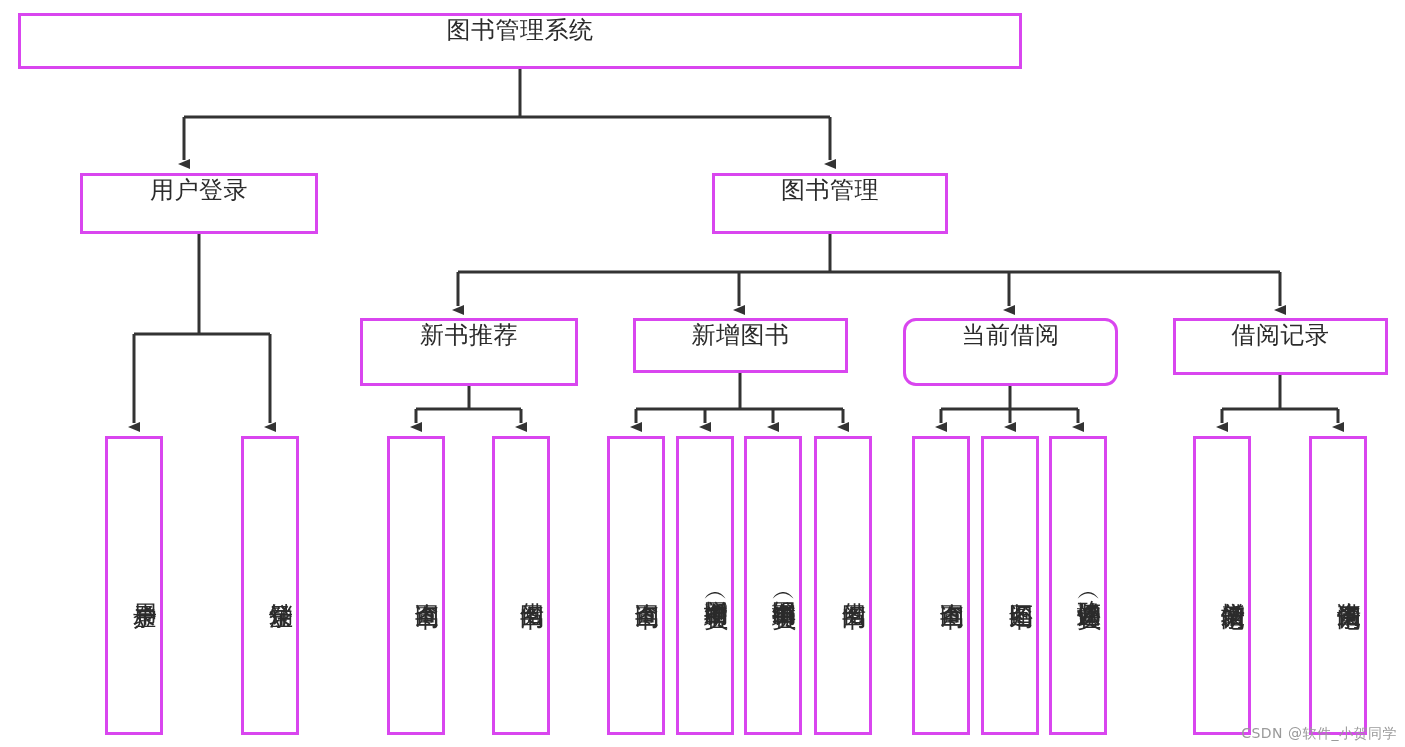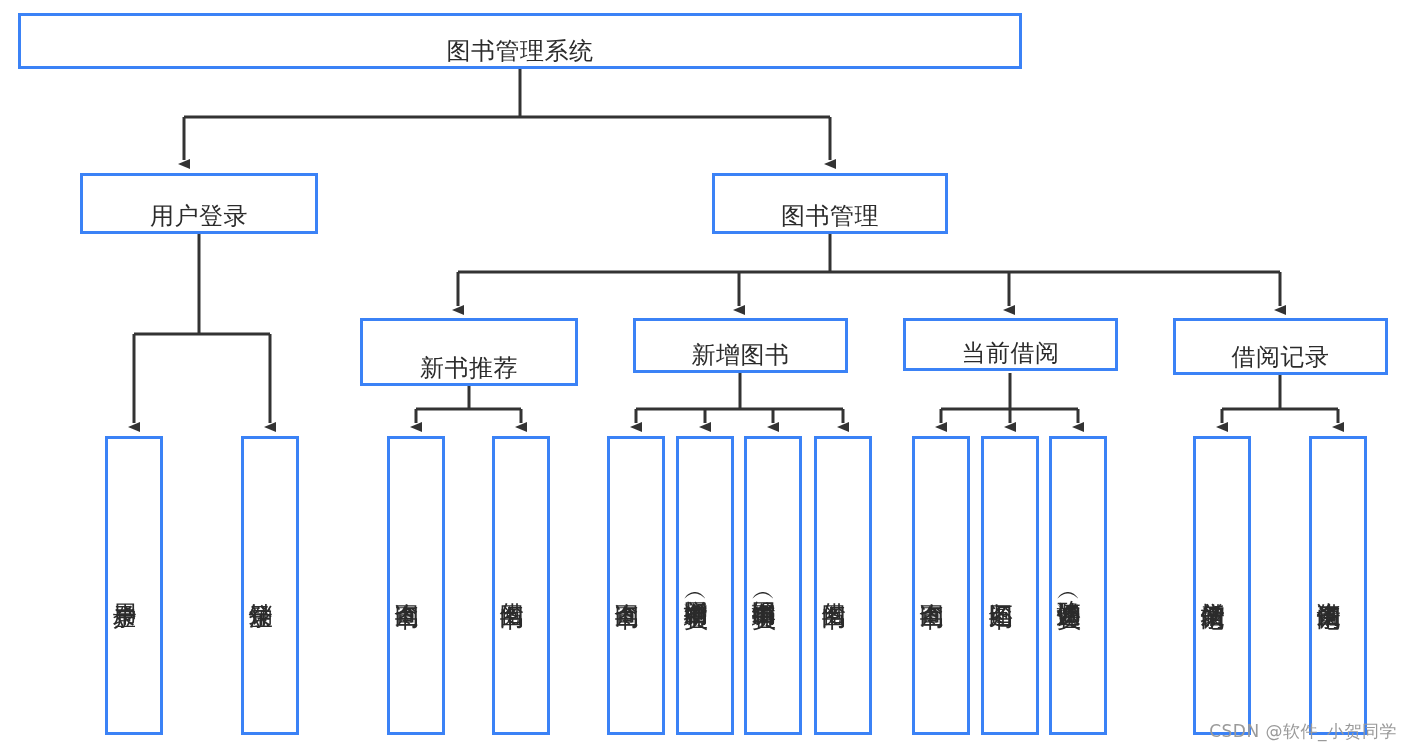--- a/index.html
+++ b/index.html
@@ -21,24 +21,24 @@
     position: absolute;
     left: 0;
     top: 0;
     width: 1405px;
     height: 747px;
     pointer-events: none;
   }
   .node {
     position: absolute;
     box-sizing: border-box;
-    border: 3px solid #3b82f6;
+    border: 3px solid #d946ef;
     background: #ffffff;
     display: flex;
-    align-items: flex-end;
+    align-items: flex-start;
     justify-content: center;
     color: #2b2b2b;
   }
   .node.h {
     font-size: 24px;
     line-height: 1.2;
     letter-spacing: 0.5px;
   }
   .node.v {
     writing-mode: vertical-rl;
@@ -54,21 +54,21 @@
     white-space: pre-line;
   }
   .node.v .lbl {
     writing-mode: vertical-rl;
     text-orientation: upright;
   }
   #watermark {
     position: absolute;
     right: 8px;
     bottom: 4px;
-    font-size: 17px;
+    font-size: 14px;
     color: #9a9a9a;
     letter-spacing: 0.5px;
     white-space: nowrap;
   }
 </style>
 </head>
 <body>
 
 <div id="canvas">
 
@@ -132,21 +132,21 @@
   <div class="node h" style="left:712px; top:173px; width:236px; height:61px;">
     <span class="lbl">图书管理</span>
   </div>
 
   <div class="node h" style="left:360px; top:318px; width:218px; height:68px;">
     <span class="lbl">新书推荐</span>
   </div>
   <div class="node h" style="left:633px; top:318px; width:215px; height:55px;">
     <span class="lbl">新增图书</span>
   </div>
-  <div class="node h" style="left:903px; top:318px; width:215px; height:53px;">
+  <div class="node h" style="left:903px; top:318px; width:215px; height:68px;border-radius:13px;">
     <span class="lbl">当前借阅</span>
   </div>
   <div class="node h" style="left:1173px; top:318px; width:215px; height:57px;">
     <span class="lbl">借阅记录</span>
   </div>
 
   <div class="node v" style="left:105px; top:436px; width:58px; height:299px;">
     <span class="lbl">用户登录</span>
   </div>
   <div class="node v" style="left:241px; top:436px; width:58px; height:299px;">

